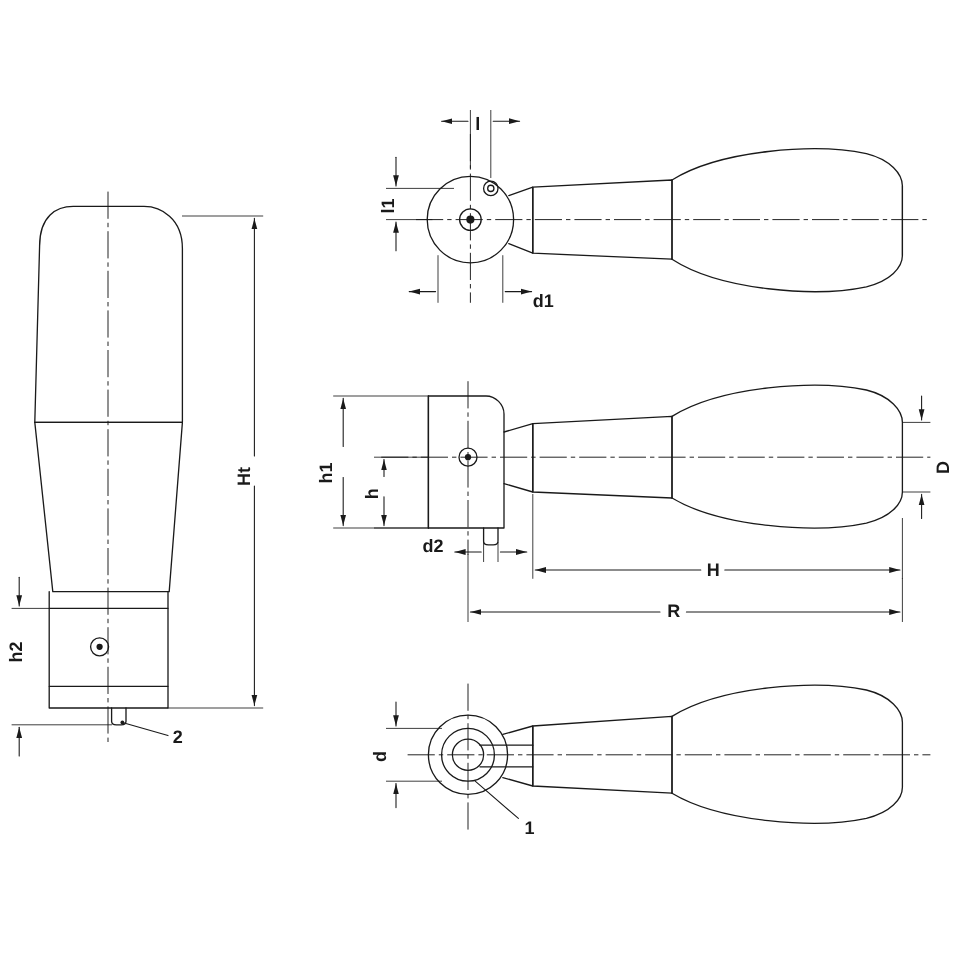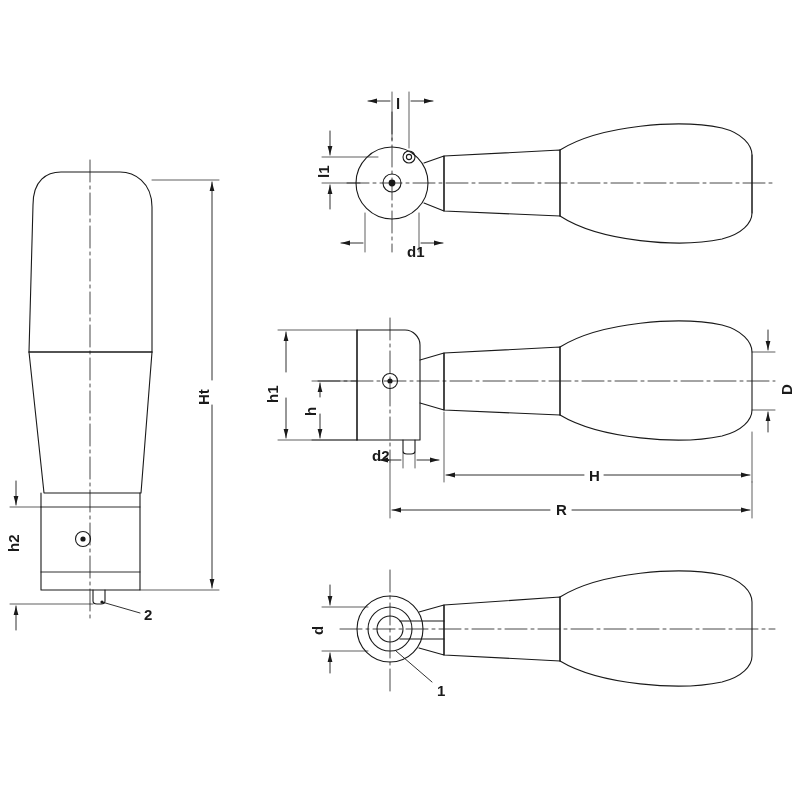--- a/index.html
+++ b/index.html
@@ -242,26 +242,26 @@
 
       <g>
         <path d="M396,651 L432,682" stroke-width="0.9"></path>
       </g>
 
     </g>
   </svg>
 
   <div class="lbl" style="left:396px; top:96px;">l</div>
   <div class="lbl rot" style="left:316px; top:178px;">l1</div>
-  <div class="lbl" style="left:407px; top:244px;">d1</div>
+  <div class="lbl" style="left:444px; top:244px;">d1</div>
   <div class="lbl rot" style="left:196px; top:405px;">Ht</div>
   <div class="lbl rot" style="left:265px; top:403px;">h1</div>
   <div class="lbl rot" style="left:303px; top:416px;">h</div>
   <div class="lbl rot" style="left:779px; top:395px;">D</div>
-  <div class="lbl" style="left:352px; top:448px;margin-left:20px;">d2</div>
+  <div class="lbl" style="left:352px; top:448px;">d2</div>
   <div class="lbl" style="left:589px; top:468px;">H</div>
   <div class="lbl" style="left:556px; top:502px;">R</div>
   <div class="lbl rot" style="left:6px; top:552px;">h2</div>
   <div class="lbl" style="left:144px; top:607px;">2</div>
   <div class="lbl rot" style="left:310px; top:635px;">d</div>
   <div class="lbl" style="left:437px; top:683px;">1</div>
 
 </div>
 
 </body></html>

